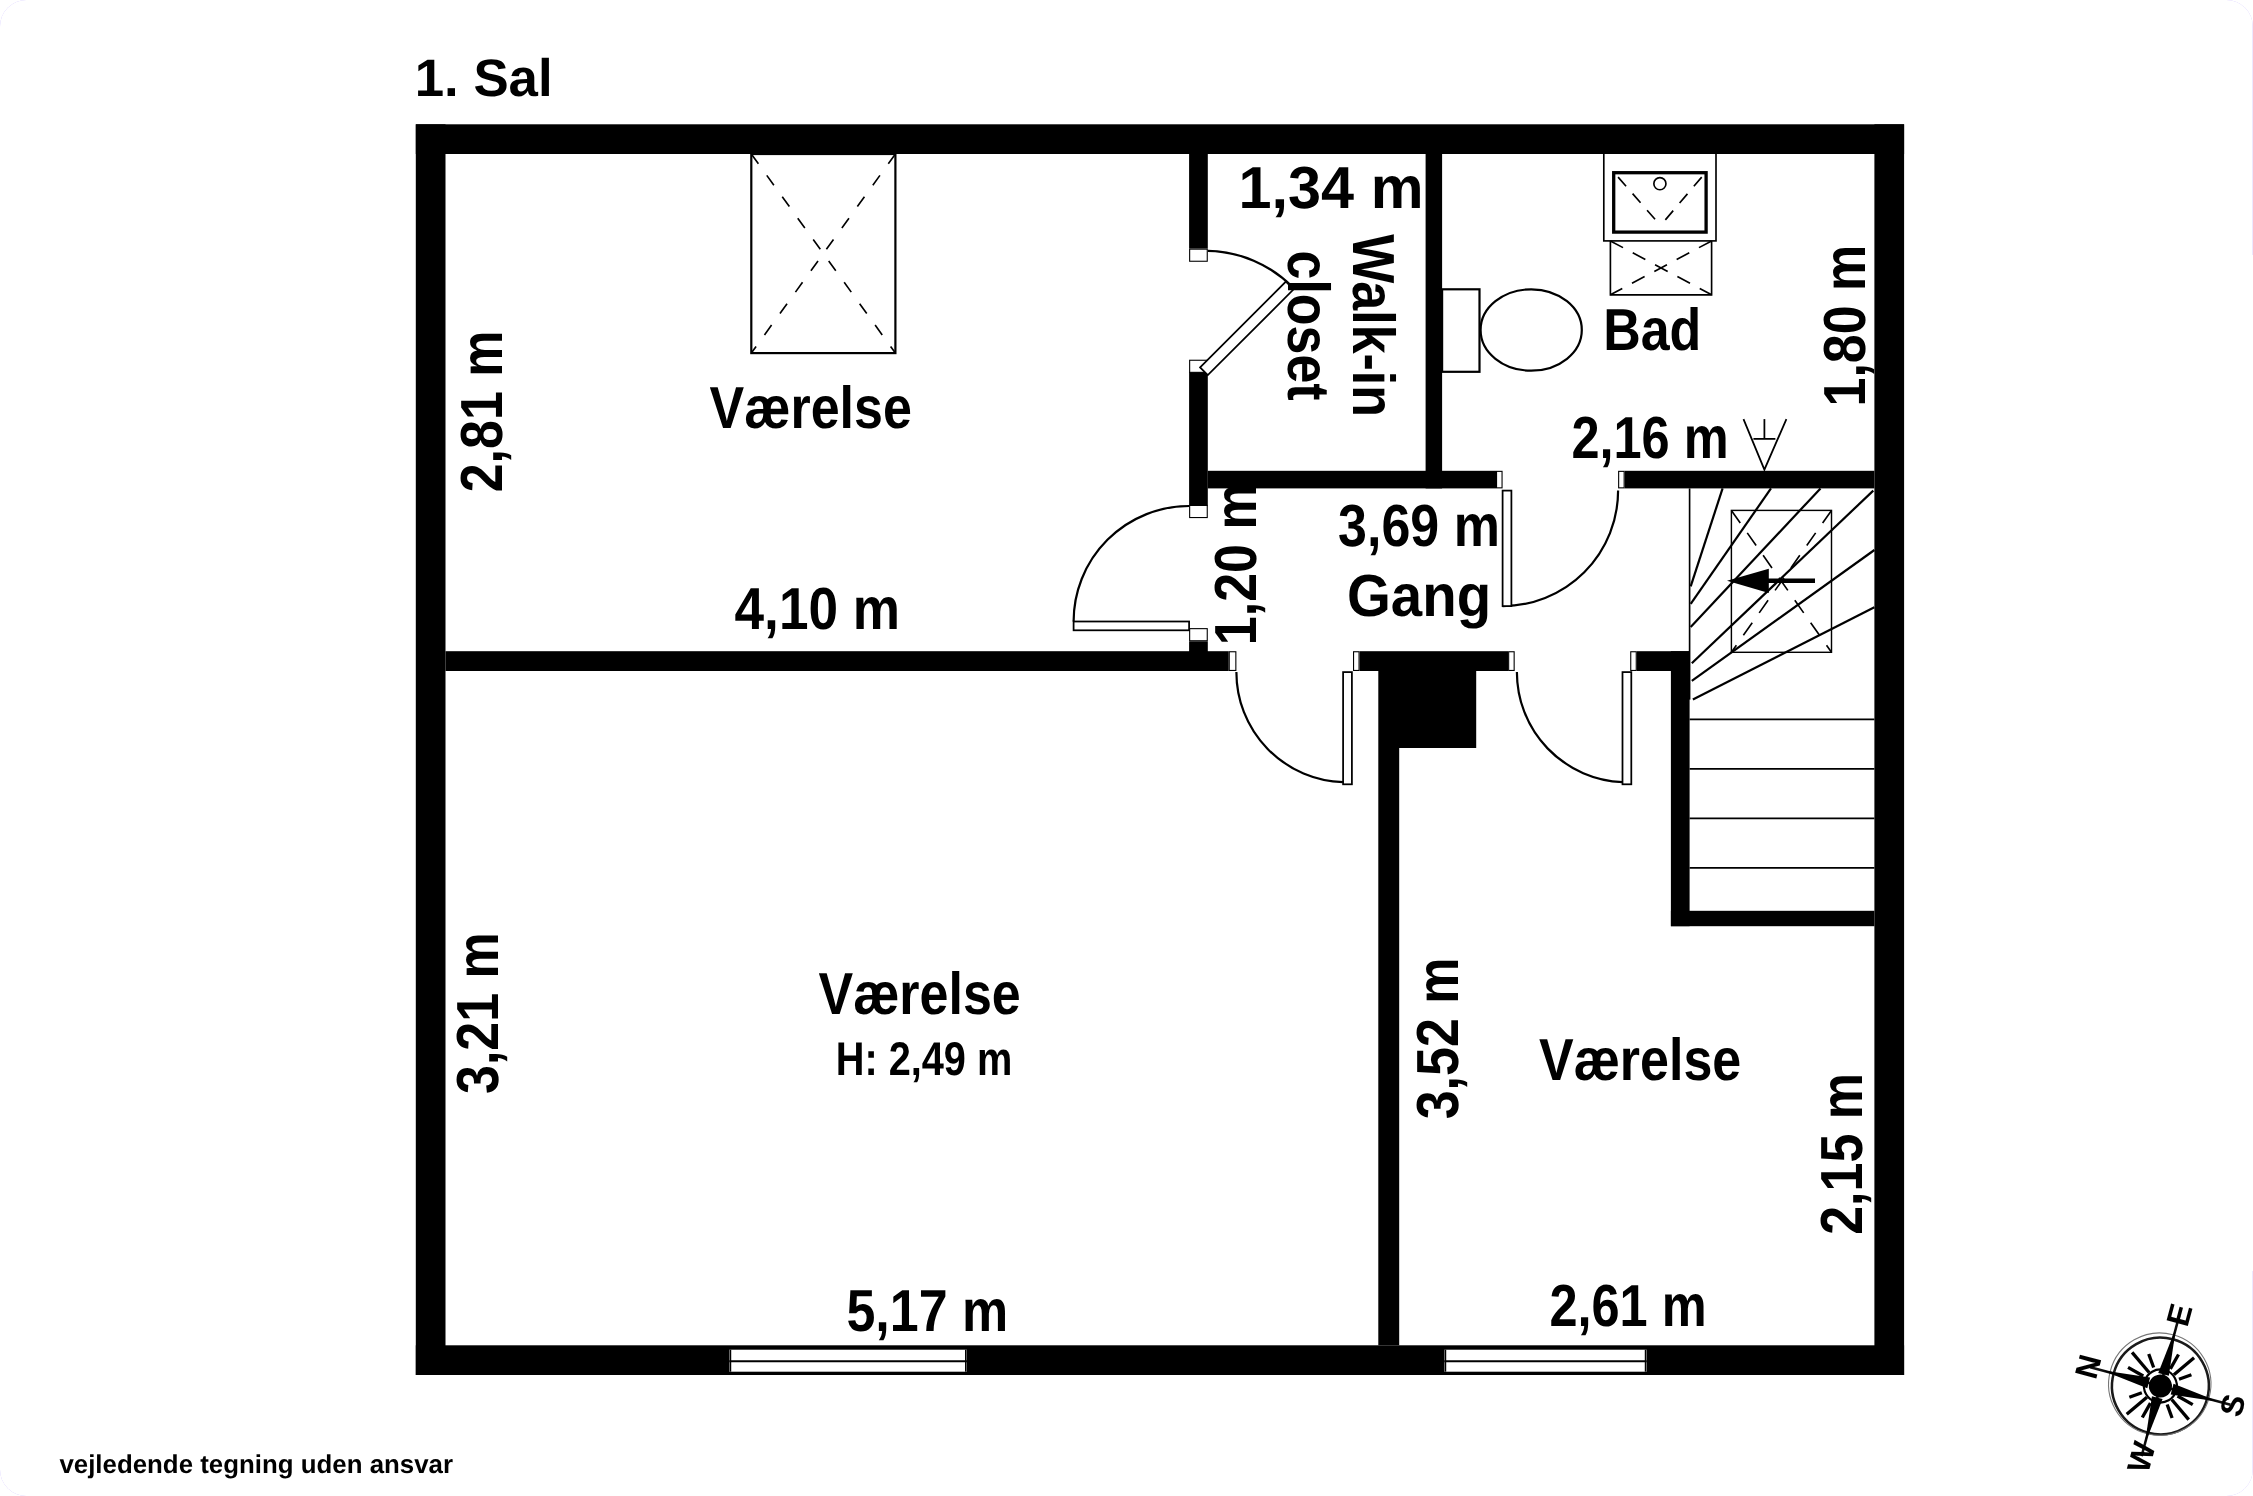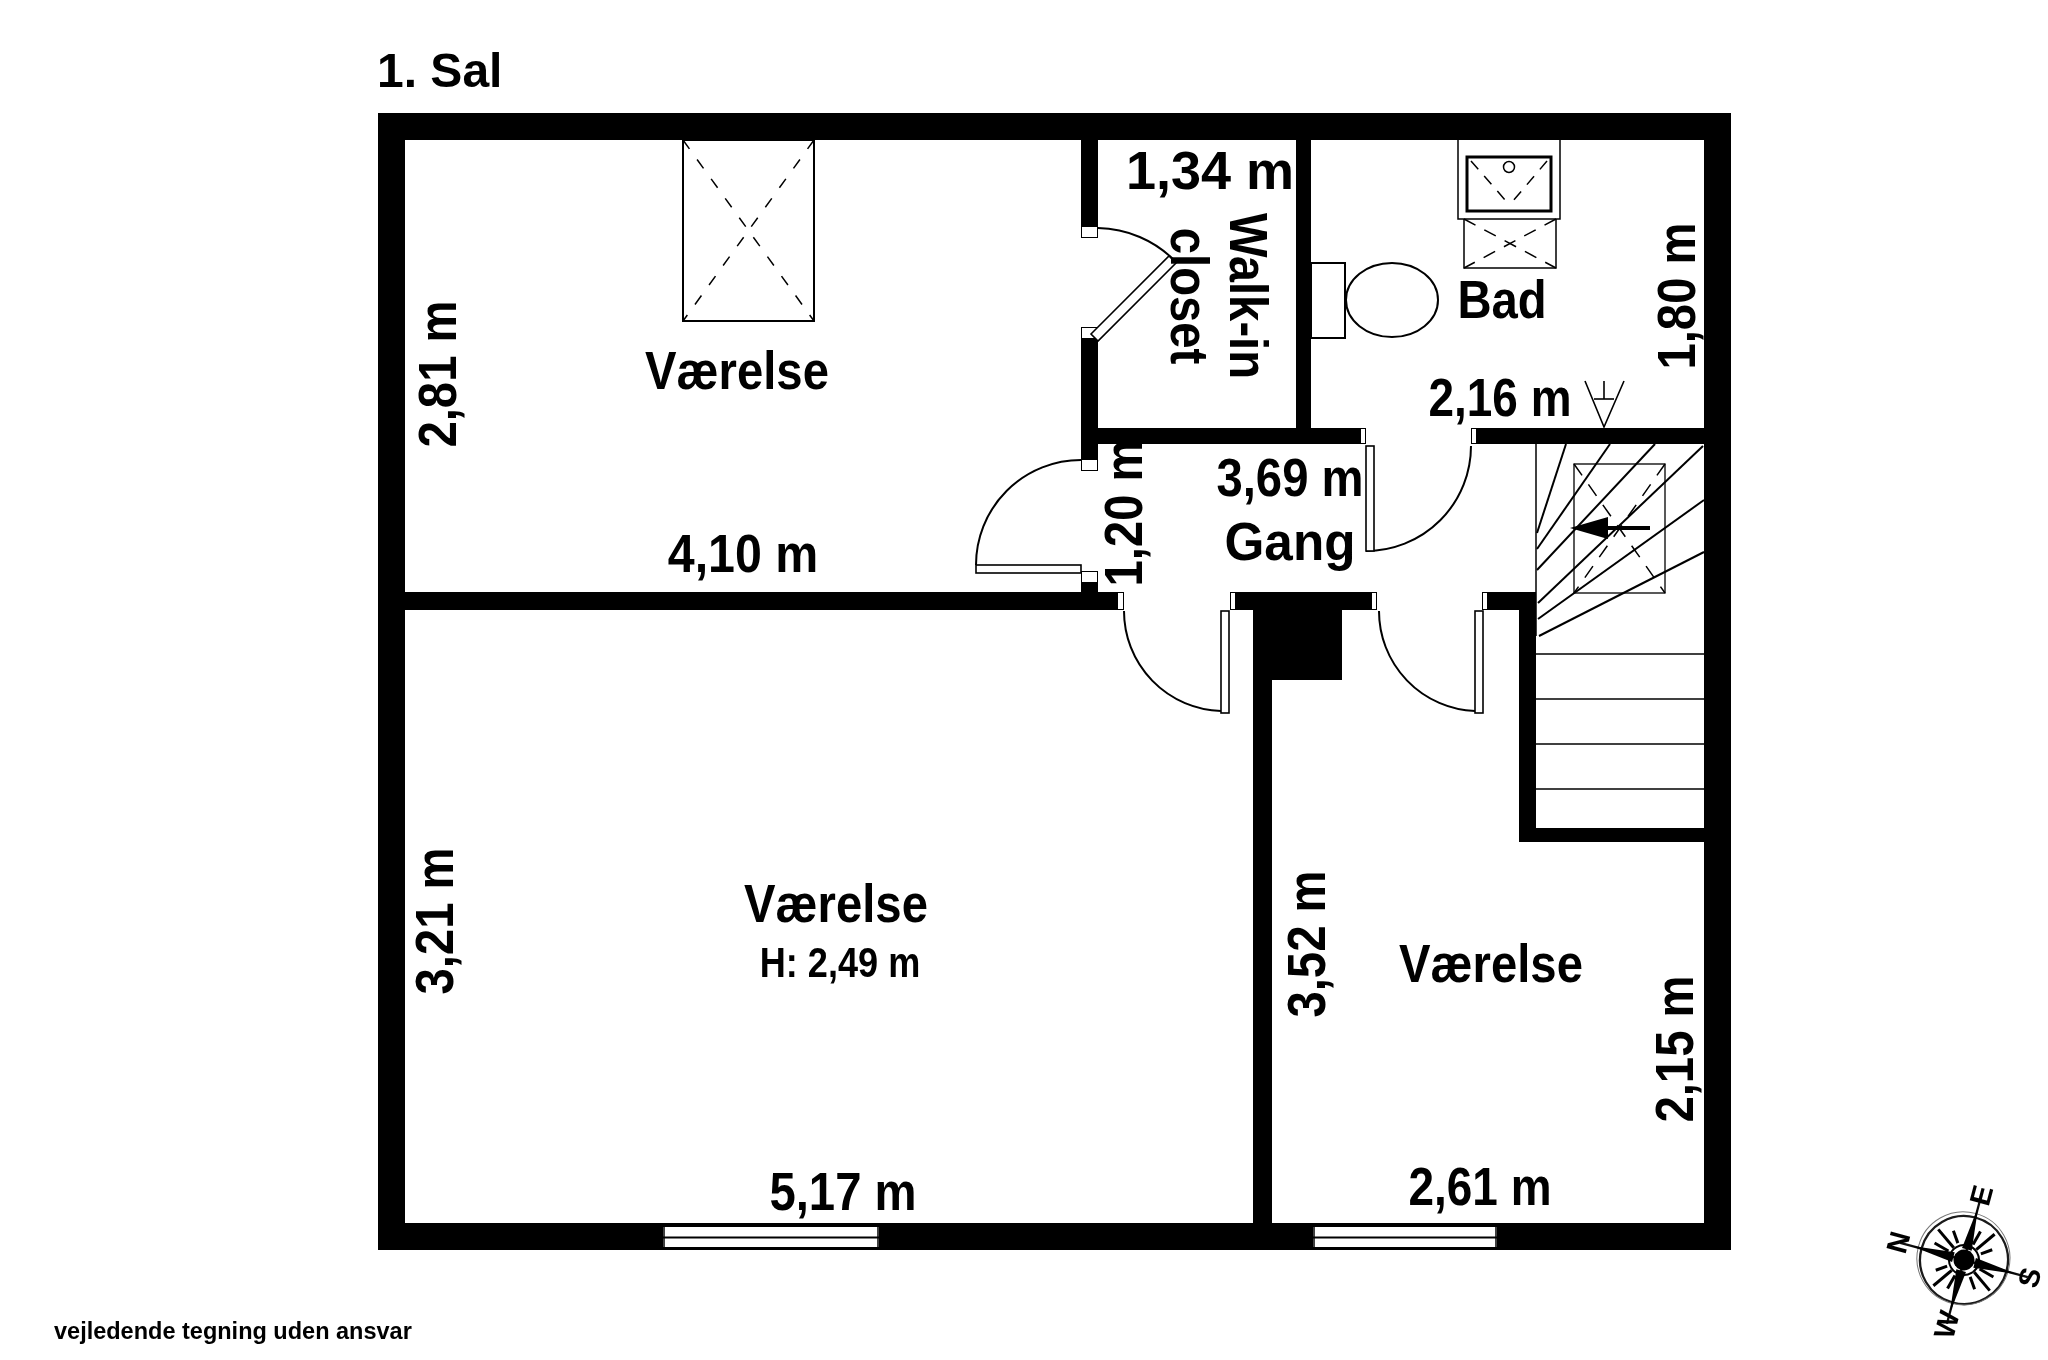--- a/index.html
+++ b/index.html
@@ -1,16 +1,16 @@
 <!DOCTYPE html>
 <html><head>
 <meta charset="utf-8">
 <style>
   html,body{margin:0;padding:0;background:#fff;}
-  .page{position:relative;width:2048px;height:1360px;background:#c4b5fd;overflow:hidden;}
+  .page{position:relative;width:2048px;height:1360px;background:#c4b5fd;overflow:hidden;border-radius:24px;}
   svg text{font-family:"Liberation Sans",sans-serif;font-weight:bold;fill:#000;-webkit-font-smoothing:antialiased;}
 </style>
 </head>
 <body>
 <div class="page">
 <svg width="2048" height="1360" viewBox="0 0 2048 1360">
 
 <rect x="0" y="0" width="2048" height="1360" fill="#ffffff"></rect>
 
 <text x="377" y="87" font-size="48">1. Sal</text>

